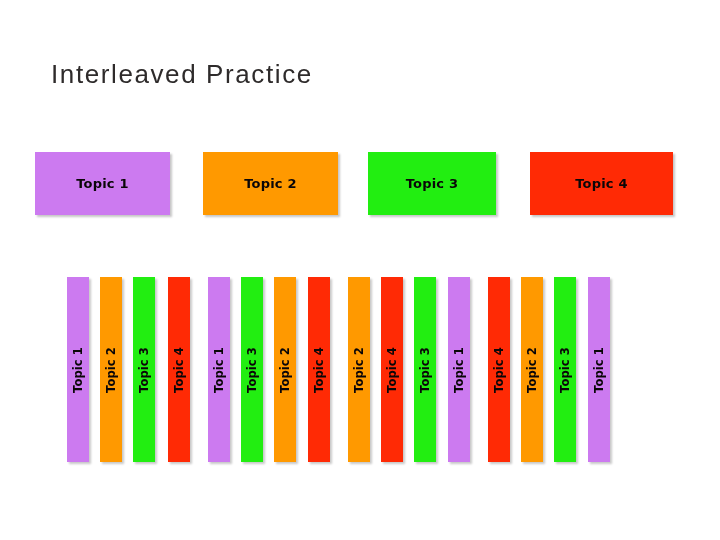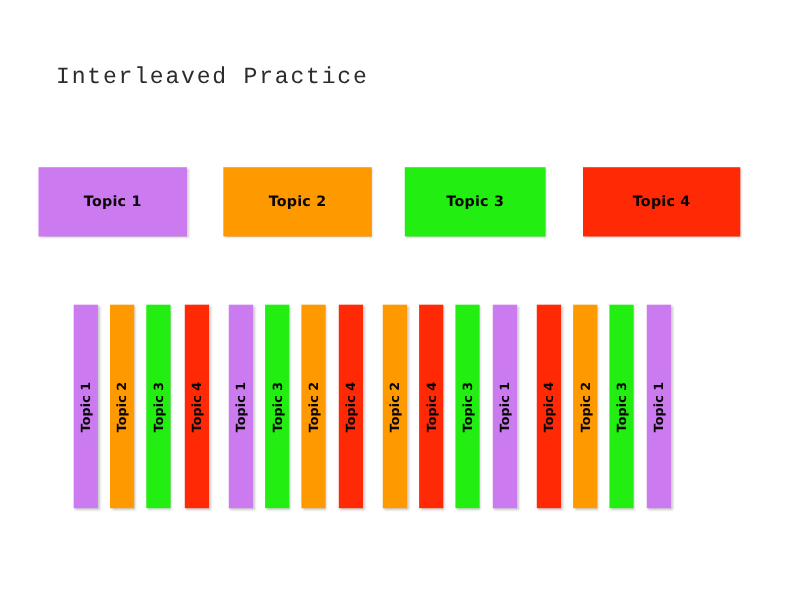--- a/index.html
+++ b/index.html
@@ -18,22 +18,22 @@
     height: 540px;
     background: #ffffff;
     overflow: hidden;
   }
 
   
   #slide-title {
     position: absolute;
     left: 51px;
     top: 59px;
-    font-family: Liberation Mono, monospace;
-    font-size: 21px;
+    font-family: Liberation Sans, sans-serif;
+    font-size: 26px;
     font-weight: 300;
     letter-spacing: 1.6px;
     color: #2e2b2b;
     white-space: nowrap;
   }
 
   
   #legend-row {
     position: absolute;
     left: 0;

